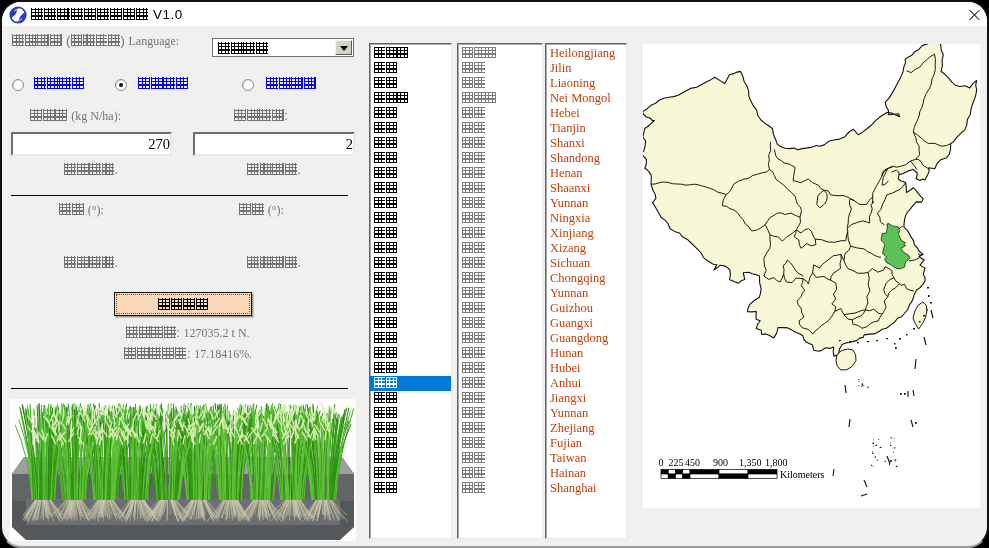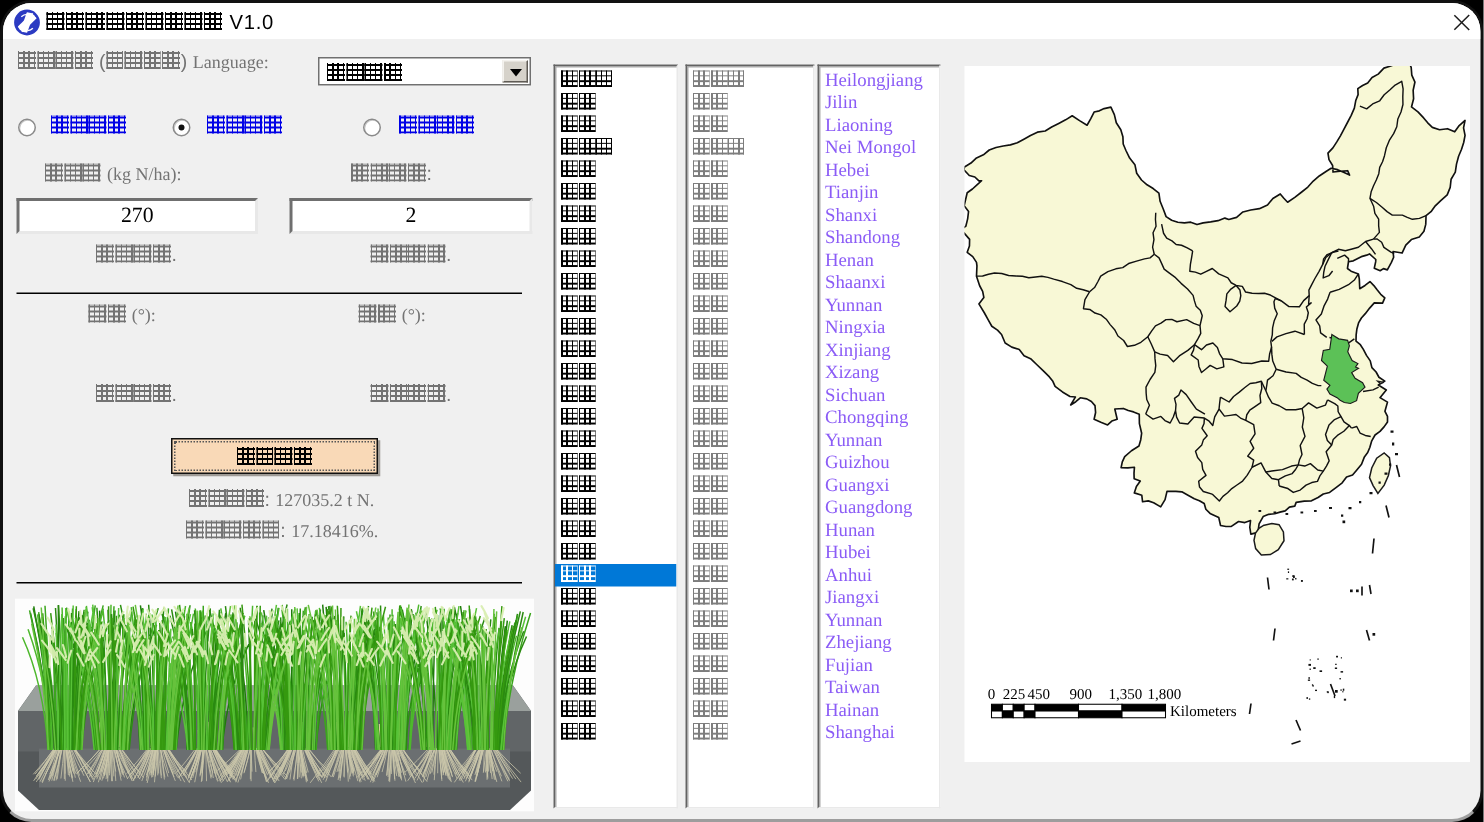--- a/index.html
+++ b/index.html
@@ -16,28 +16,28 @@
 .lbl .ser{font-size:12px}
 .ser{font-family:"Liberation Serif",serif}
 .blue{color:#0000e6}
 .dd{position:absolute;left:210px;top:36px;width:142px;height:19px;background:#fff;border:1.5px solid #707070}
 .ddt{position:absolute;left:5px;top:2px;font-size:13px}
 .ddb{position:absolute;right:1px;top:1px;width:17px;height:15px;background:#d6d2ca;border:1px solid;border-color:#f4f2ee #5f5b55 #5f5b55 #f4f2ee}
 .ddb:after{content:"";position:absolute;left:4px;top:5px;border:4px solid transparent;border-top:5px solid #000;border-bottom:none}
 .rad{position:absolute;width:12px;height:12px;border-radius:50%;background:#fff;border:1px solid #8a8a8a;box-shadow:inset 0.5px 0.5px 0 #c6c6c6}
 .rad.sel:after{content:"";position:absolute;left:3px;top:3px;width:4px;height:4px;border-radius:50%;background:#111}
 .inp{position:absolute;height:24px;background:#fff;border:2px solid;border-color:#6f6f6f #e8e8e8 #e8e8e8 #6f6f6f;
- font-family:"Liberation Serif",serif;font-size:14.5px;text-align:center;line-height:20px}
+ font-family:"Liberation Serif",serif;font-size:14.5px;text-align:right;line-height:20px}
 .hline{position:absolute;left:9px;width:337px;height:1px;background:#000}
 .btn{position:absolute;left:112px;top:290px;width:138px;height:24px;background:#f9d9b7;border:1.5px solid #111;outline:1px dotted #555;outline-offset:-3px;box-shadow:1.5px 1.5px 0 rgba(60,50,40,.45)}
 .btnt{position:absolute;left:0;right:0;top:4px;text-align:center;font-size:13px}
 .list{position:absolute;top:41px;height:496px;background:#fff;border:1px solid;border-color:#636363 #e9e9e9 #e9e9e9 #636363;box-shadow:inset 1px 1px 0 #aaa;padding:2px 0 0 4px;font-size:12px;line-height:15px;overflow:hidden}
 .l1{left:367px;width:83px;color:#000}
 .l2{left:455px;width:86px;color:#7d7d7d}
-.l3{left:543px;width:82px;color:#8b5cf6;font-family:"Liberation Serif",serif;font-size:12.5px}
+.l3{left:543px;width:82px;color:#c2410c;font-family:"Liberation Serif",serif;font-size:12.5px}
 .row{height:15px;white-space:nowrap}
 .rsel{background:#0078d7;color:#fff;margin-left:-4px;padding-left:4px}
 .map{position:absolute;left:641px;top:42px;width:337px;height:464px;background:#fff}
 .rice{position:absolute;left:8px;top:397px;width:346px;height:142px}
 </style></head><body>
 <div class="win">
  <div class="tbar"></div>
  <svg style="position:absolute;left:7px;top:4px" width="18" height="18" viewBox="0 0 18 18">
    <circle cx="9" cy="9" r="7.7" fill="#fff" stroke="#2b3ac2" stroke-width="1.8"></circle>
    <path d="M9,1.8 A7.2 7.2 0 0 0 2.6,12.4 L6.5,9 Z" fill="#2b3ac2"></path>

